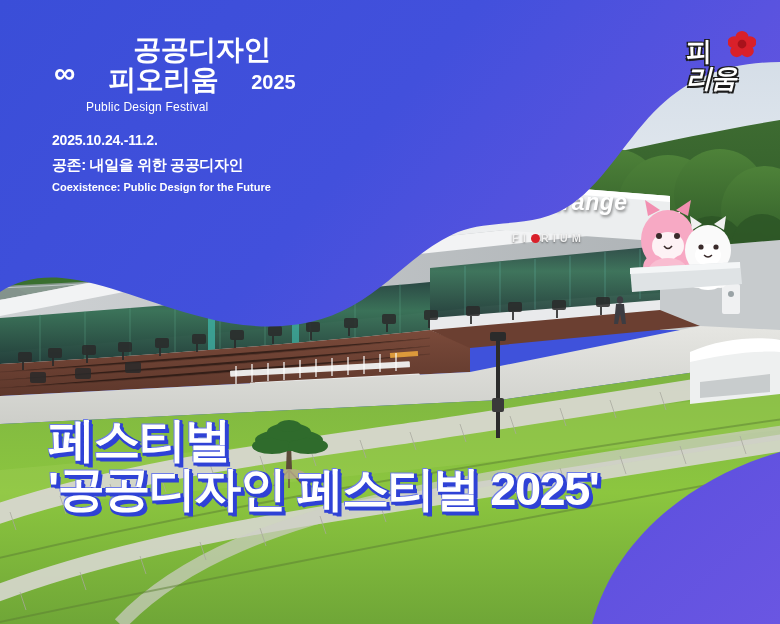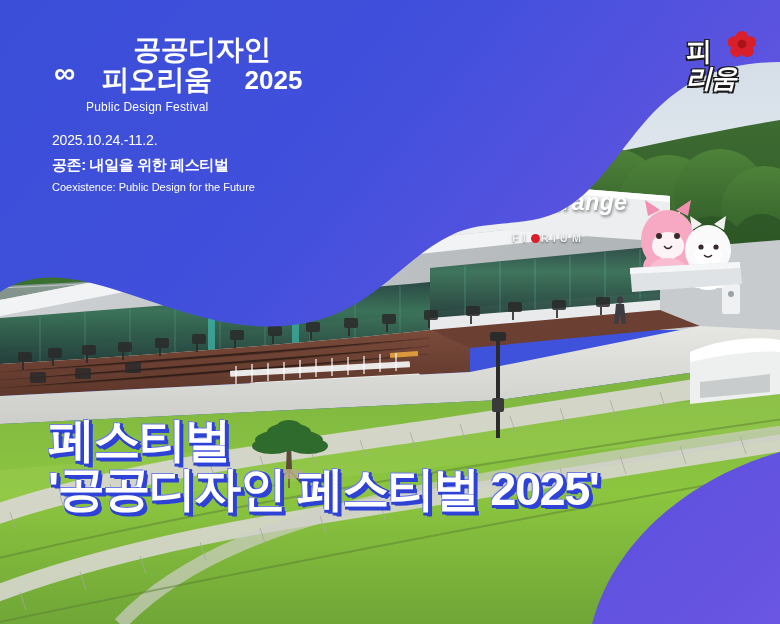--- a/index.html
+++ b/index.html
@@ -36,47 +36,47 @@
     color:#ffffff;
   }
   .fl-title {
     font-weight:bold;
     letter-spacing:-0.5px;
     line-height:1.0;
     text-align:center;
   }
   .fl-l1 { font-size:28px; display:block; }
   .fl-l2 { font-size:28px; display:block; margin-top:2px; white-space:nowrap; }
-  .fl-l2 .yr { font-size:26px; letter-spacing:0px;margin-left:33px; }
+  .fl-l2 .yr { font-size:20px; letter-spacing:0px;margin-left:33px; }
   .fl-en {
     display:block;
     margin-top:6px; margin-left:34px;
     font-size:12px;
     font-weight:400;
     letter-spacing:0.2px;
   }
   .fl-date {
     display:block;
     margin-top:18px;
     font-size:14px;
-    font-weight:normal;
+    font-weight:bold;
     letter-spacing:-0.2px;
   }
   .fl-sub {
     display:block;
     margin-top:8px;
     font-size:15px;
     font-weight:bold;
     letter-spacing:-0.4px;
   }
   .fl-suben {
     display:block;
     margin-top:6px;
     font-size:11px;
-    font-weight:400;
+    font-weight:700;
     letter-spacing:0px;
   }
   
   .fl-infinity {
     position:absolute;
     left:2px; top:22px;
     font-size:30px;
     line-height:1;
     font-weight:bold;
     color:#ffffff;
@@ -550,21 +550,21 @@
   </div>
 
   <div id="festival-lockup">
     <div class="fl-title">
       <span class="fl-l1">공공디자인</span>
       <span class="fl-l2"><span>피오리움</span><span class="yr">2025</span></span>
       <span class="fl-infinity">∞</span>
     </div>
     <span class="fl-en">Public Design Festival</span>
     <span class="fl-date">2025.10.24.-11.2.</span>
-    <span class="fl-sub">공존: 내일을 위한 페스티벌</span>
+    <span class="fl-sub">공존: 내일을 위한 공공디자인</span>
     <span class="fl-suben">Coexistence: Public Design for the Future</span>
   </div>
 
   <div id="fiorium-logo">
     <div class="fio-row fio-r1">피</div>
     <div class="fio-row fio-r2">리움</div>
     <svg class="fio-flower" viewBox="0 0 32 32" xmlns="http://www.w3.org/2000/svg">
       <g fill="#d9202a">
         <ellipse cx="16" cy="8" rx="7.5" ry="7"></ellipse>
         <ellipse cx="25" cy="14" rx="7.5" ry="7"></ellipse>

